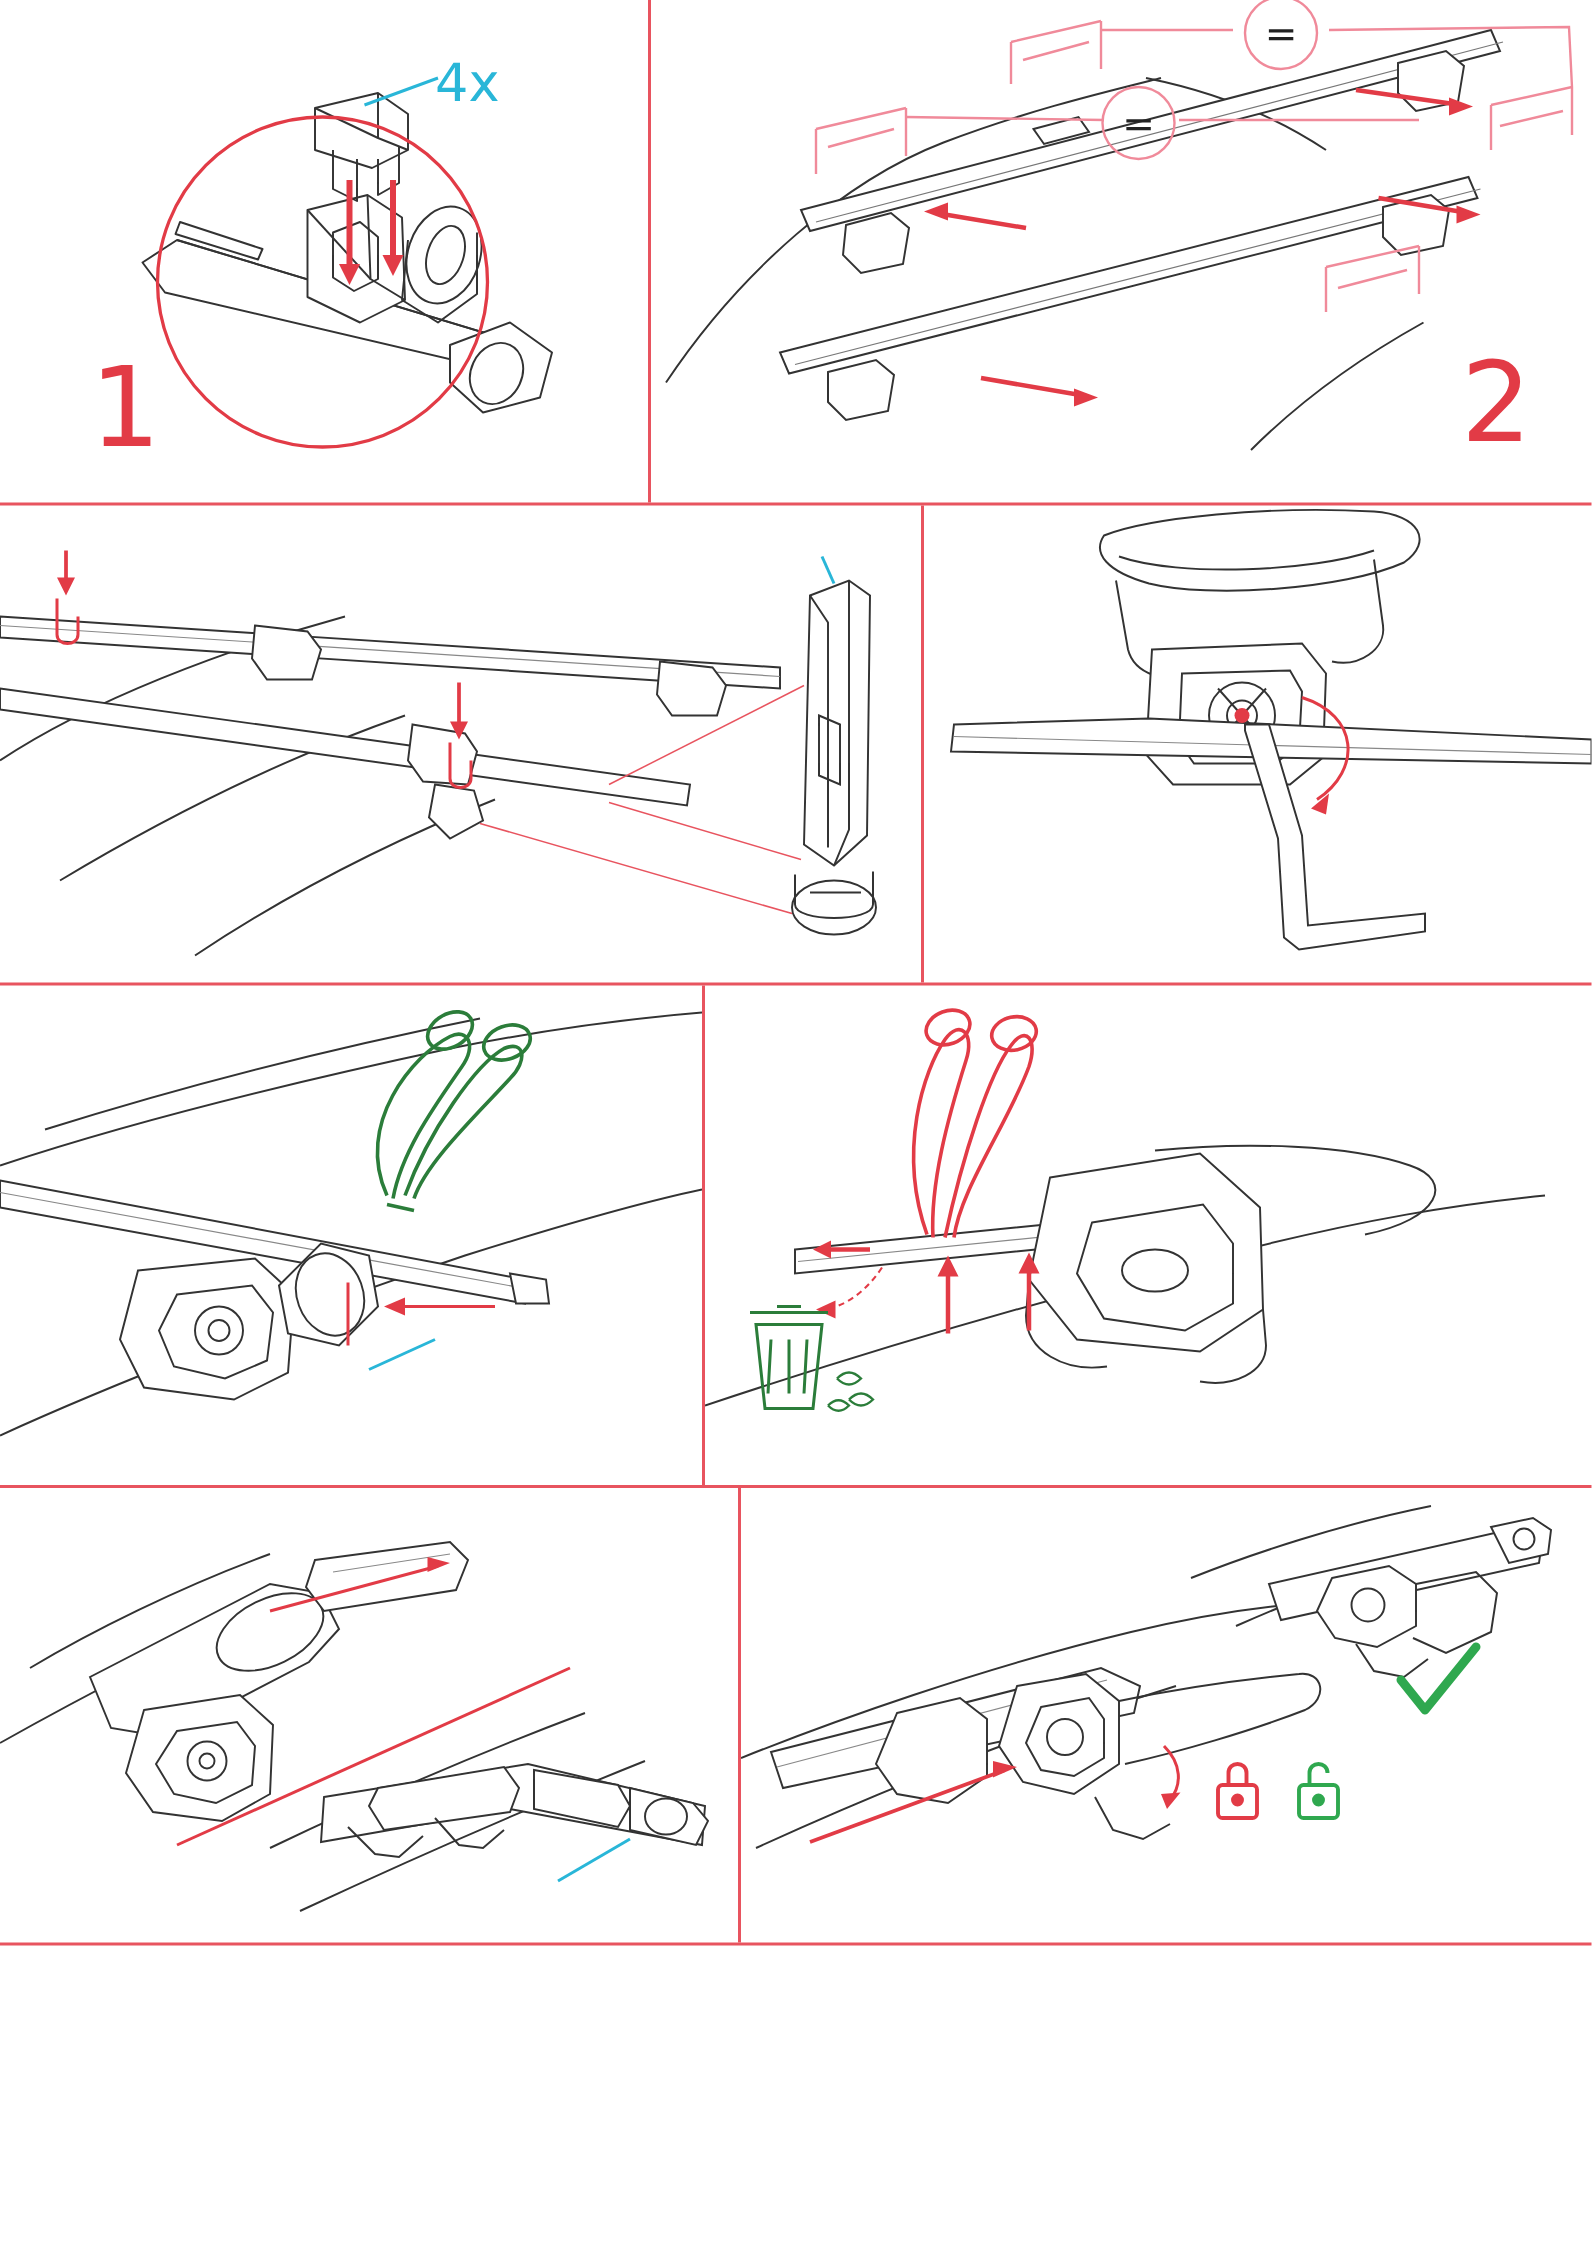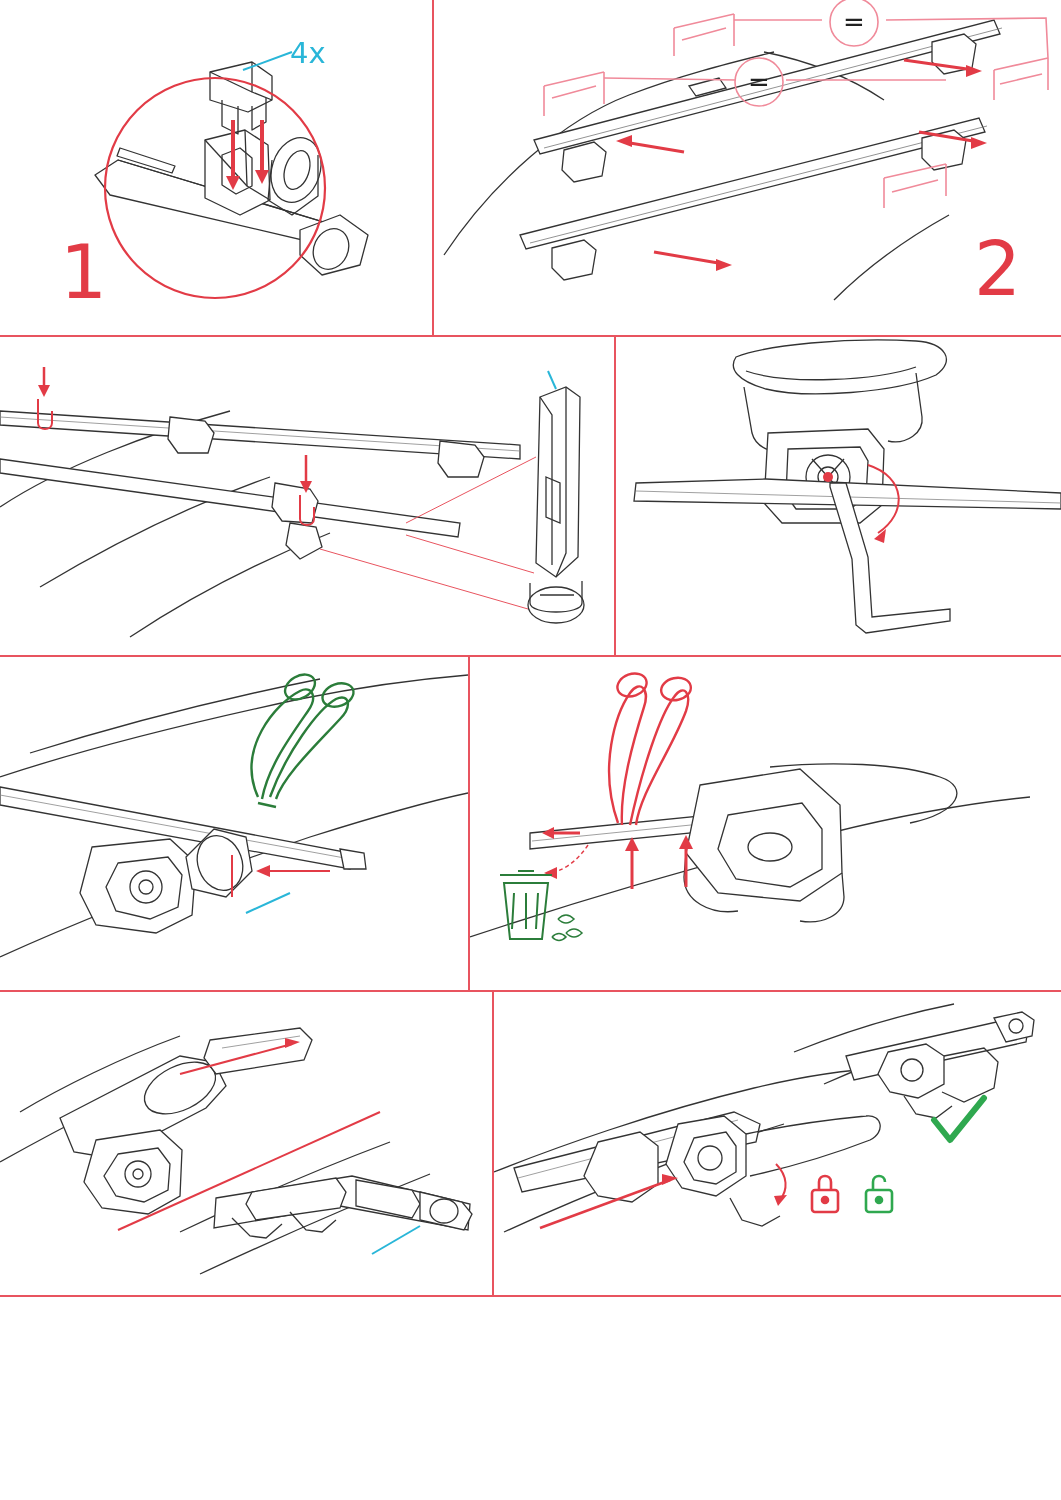--- a/index.html
+++ b/index.html
@@ -92,21 +92,21 @@
 
       <path d="M243 70 L292 52" stroke="#29b6d8" stroke-width="2" fill="none"></path>
 
       <g stroke="#e23b46" stroke-width="4" fill="none">
         <path d="M233 120 L233 178"></path>
         <path d="M262 120 L262 172"></path>
       </g>
       <path d="M233 190 l-7 -14 h14 z" fill="#e23b46"></path>
       <path d="M262 184 l-7 -14 h14 z" fill="#e23b46"></path>
     </svg>
-    <div class="lbl cyan" style="left:290px;top:36px;font-size:29px;">4x</div>
+    <div class="lbl cyan" style="left:290px;top:36px;font-size:35px;">4x</div>
     <div class="stepnum" style="left:60px;top:235px;">1</div>
   </div>
 
   <div class="panel" style="left:434px;top:0;width:627px;height:335px;">
     <svg width="627" height="335" viewBox="0 0 627 335">
       <g fill="none" stroke="#333" stroke-width="1.3">
 
         <path d="M10 255 C60 180 130 120 195 95 C250 74 300 62 340 52"></path>
         <path d="M330 52 C380 62 420 80 450 100"></path>
         <path d="M400 300 C430 270 470 240 515 215"></path>

